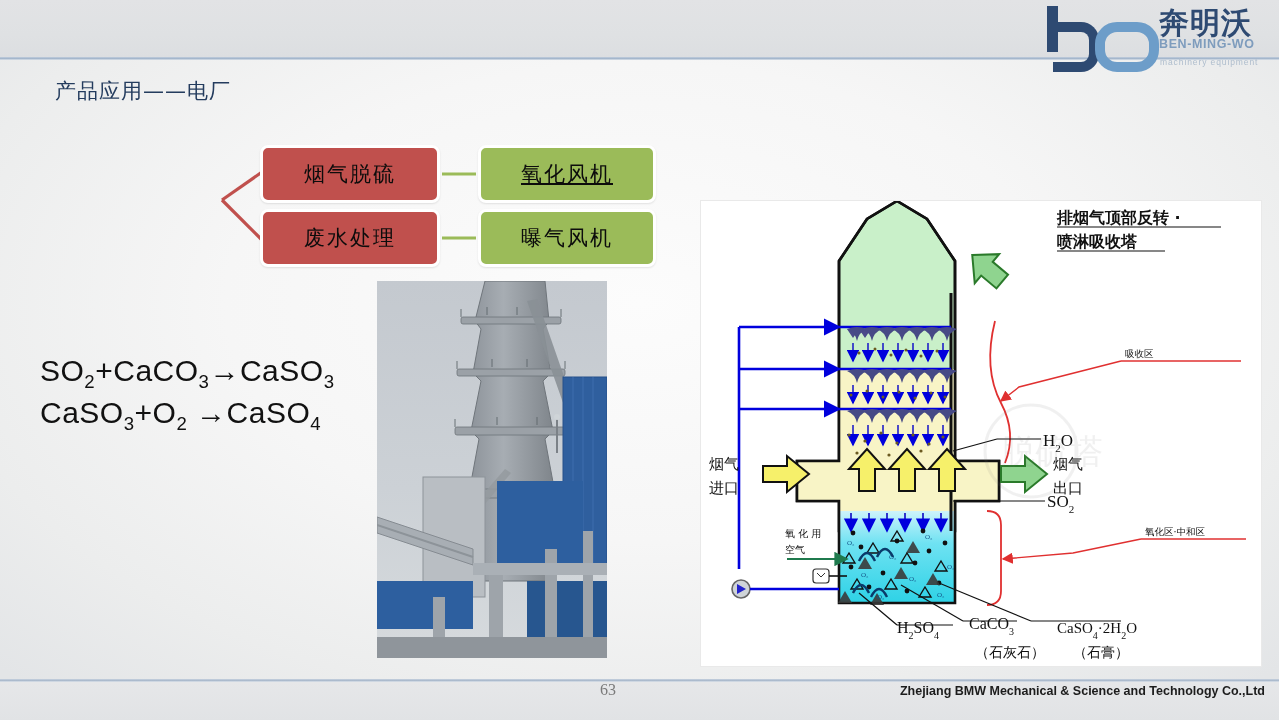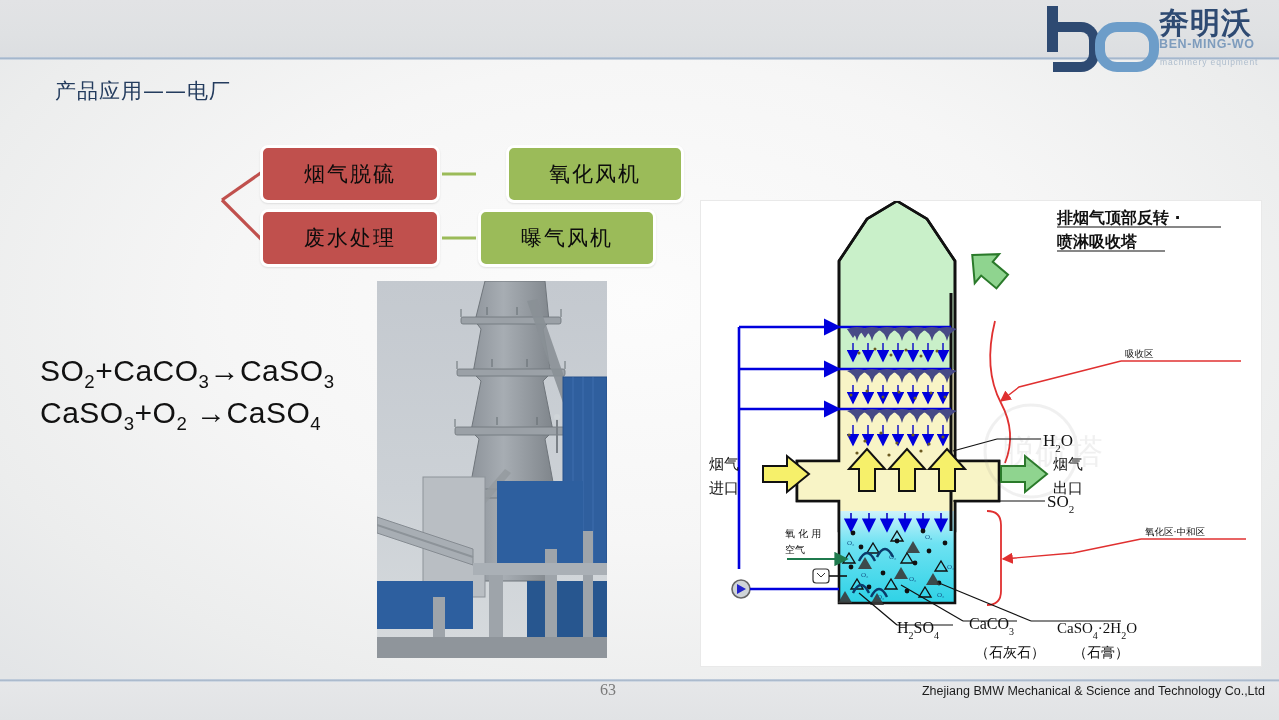--- a/index.html
+++ b/index.html
@@ -68,21 +68,21 @@
     position:absolute;border-radius:8px;border:3px solid #ffffff;
     display:flex;align-items:center;justify-content:center;
     color:#0c0c0c;font-size:21px;letter-spacing:2px;
     font-family:"DejaVu Sans",sans-serif;
     box-shadow:0 1px 2px rgba(0,0,0,.10);
     box-sizing:border-box;
   }
   #box-blue{left:40px;top:167px;width:180px;height:66px;background:#4f8bc5;}
   #box-red-1{left:260px;top:145px;width:180px;height:58px;background:#c0504d;text-align:right;}
   #box-red-2{left:260px;top:209px;width:180px;height:58px;background:#c0504d;}
-  #box-green-1{left:506px;top:145px;width:178px;height:58px;background:#9bbb59;}
+  #box-green-1{left:478px;top:145px;width:178px;height:58px;background:#9bbb59;text-decoration:underline;}
   #box-green-2{left:478px;top:209px;width:178px;height:58px;background:#9bbb59;}
   #connectors{position:absolute;left:0;top:0;width:680px;height:280px;pointer-events:none;}
   
   #equations{
     position:absolute;left:40px;top:352px;
     font-family:"Liberation Sans","DejaVu Sans",sans-serif;
     font-size:30px;color:#111;line-height:1.28;letter-spacing:.5px;
   }
   #equations sub{font-size:.62em;}
   
@@ -104,21 +104,21 @@
   #footer-band{
     position:absolute;left:0;top:682px;width:1279px;height:38px;
     background:linear-gradient(180deg,#e6e7e9 0%,#e1e3e5 100%);
   }
   #page-number{
     position:absolute;left:600px;top:681px;
     font-size:16px;color:#7a7a7a;font-family:"Liberation Serif",serif;text-align:center;
   }
   #footer-company{
     position:absolute;right:14px;top:684px;
-    font-size:12.5px;font-weight:normal;color:#1c1c1c;
+    font-size:12.5px;font-weight:bold;color:#1c1c1c;
     font-family:"Liberation Sans",sans-serif;
     text-align:right;
   }
 </style>
 </head>
 <body>
 
 <div id="slide">
 
   <div id="header-band"></div>

